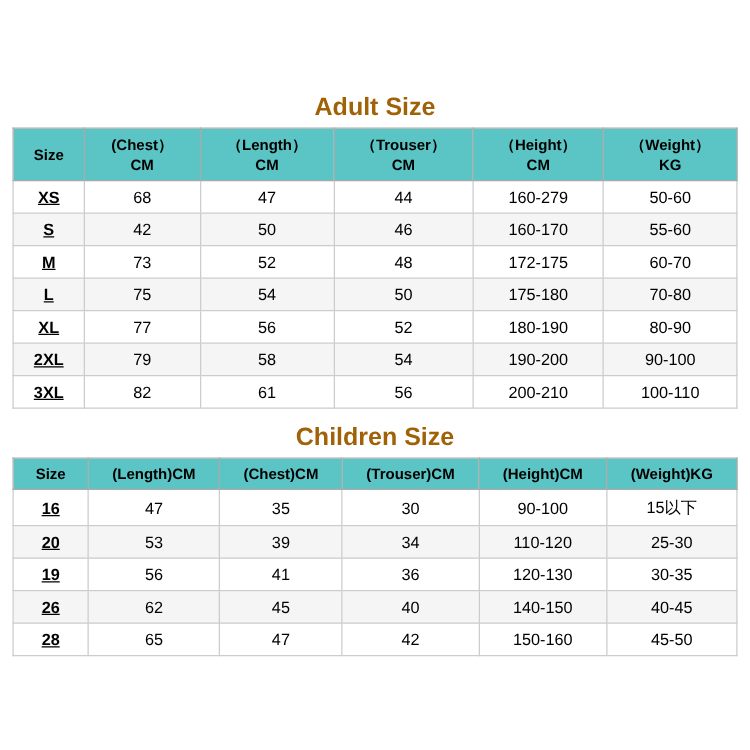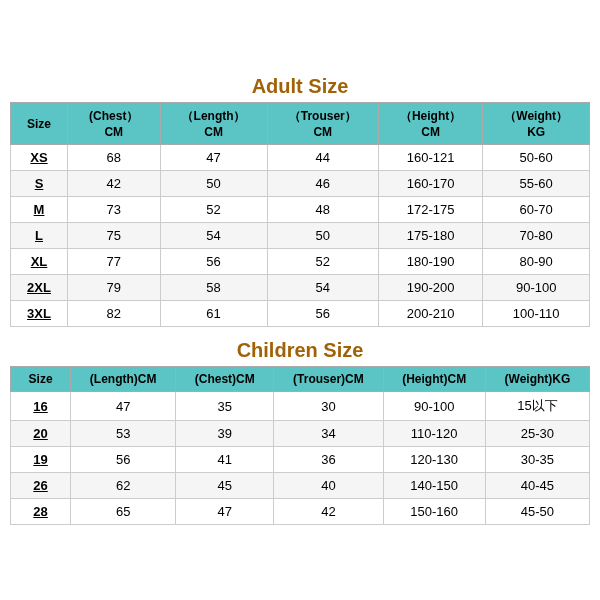--- a/index.html
+++ b/index.html
@@ -70,21 +70,21 @@
           <th>（Height）CM</th>
           <th>（Weight）KG</th>
         </tr>
     </thead>
     <tbody>
         <tr>
           <td>XS</td>
           <td>68</td>
           <td>47</td>
           <td>44</td>
-          <td>160-121</td>
+          <td>160-279</td>
           <td>50-60</td>
         </tr>
         <tr>
           <td>S</td>
           <td>42</td>
           <td>50</td>
           <td>46</td>
           <td>160-170</td>
           <td>55-60</td>
         </tr>

